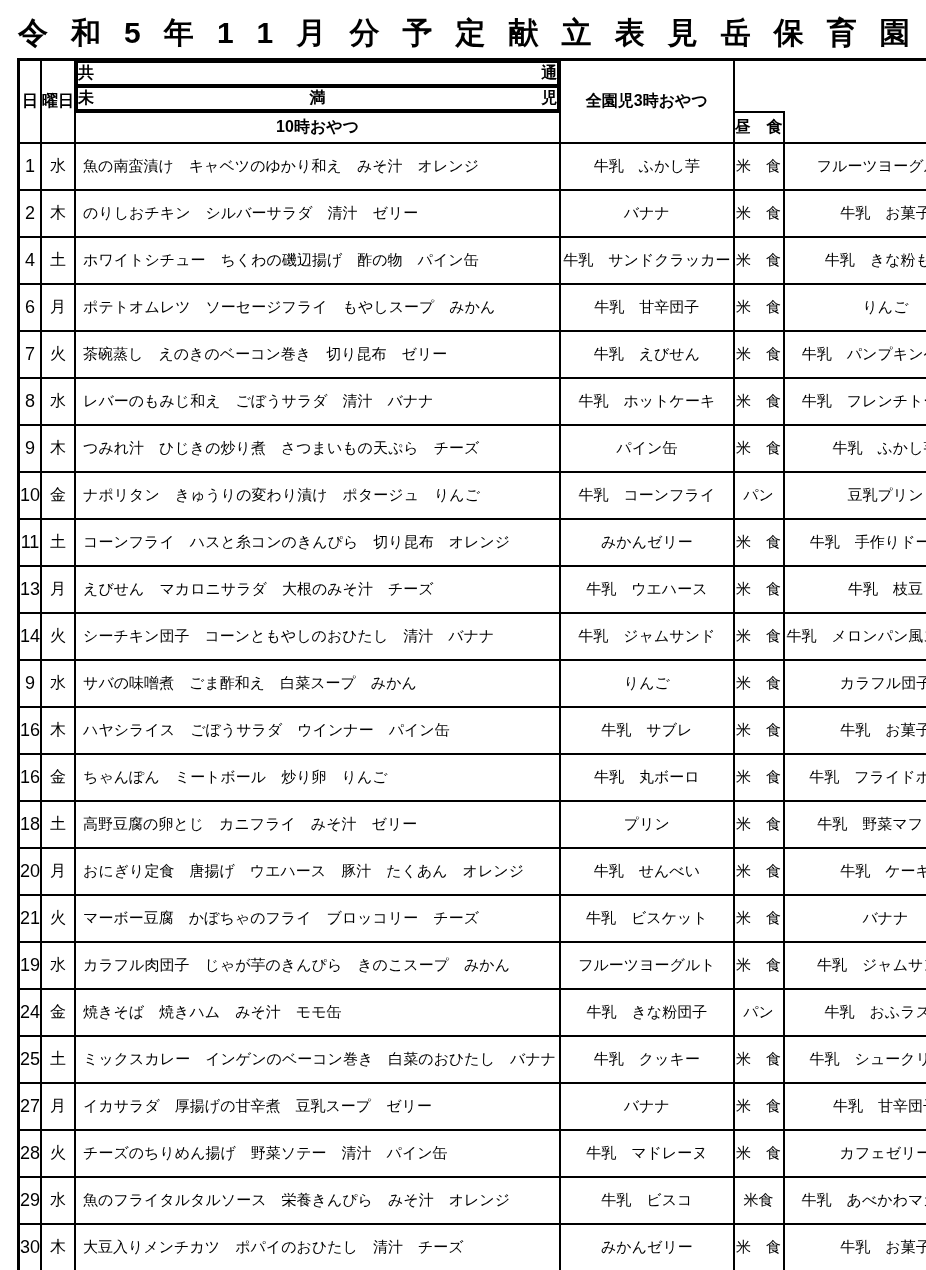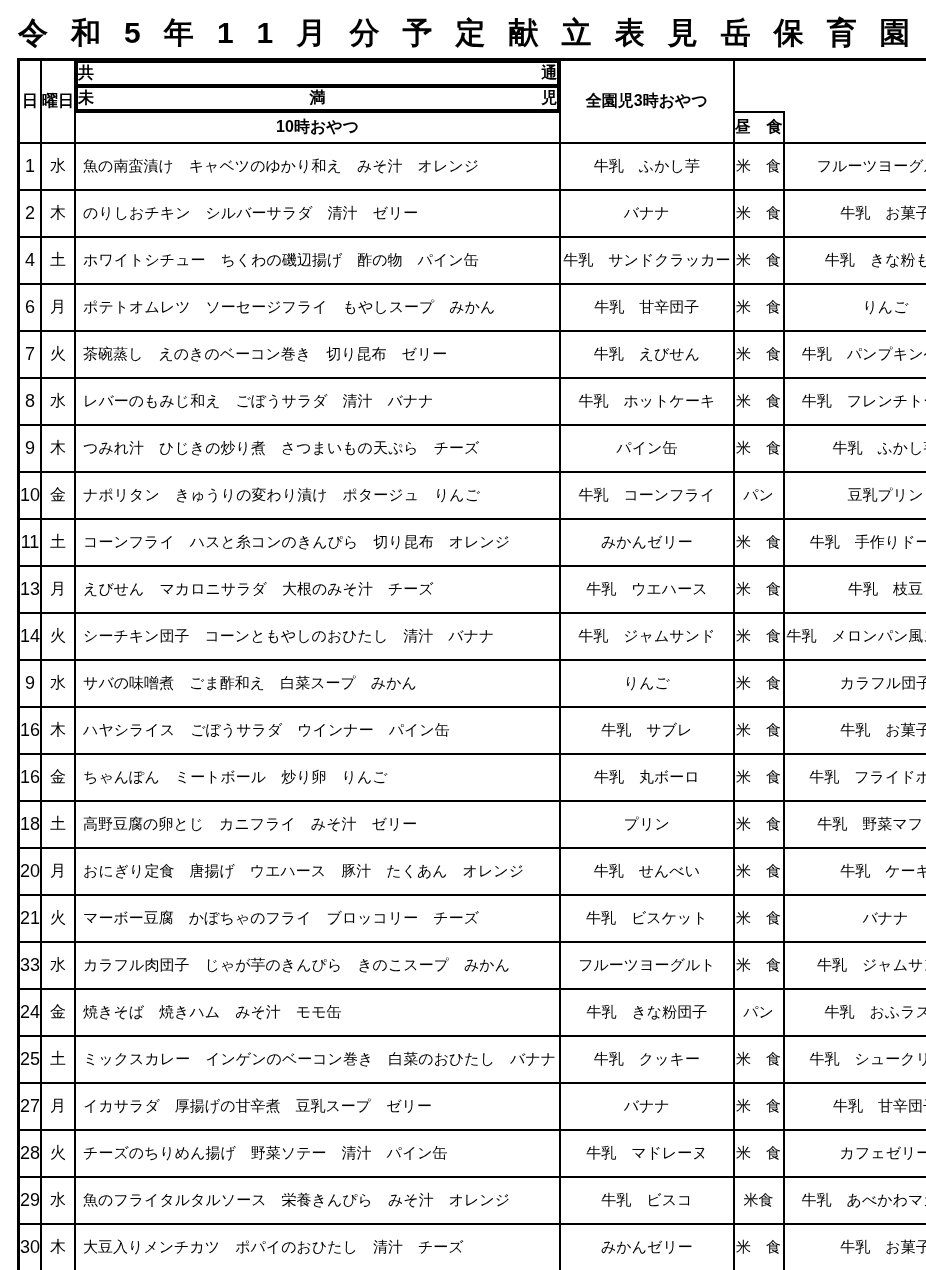--- a/index.html
+++ b/index.html
@@ -227,21 +227,21 @@
       </tr>
       <tr>
         <td class="c-day"><span class="fit">21</span></td>
         <td class="c-weekday"><span class="fit">火</span></td>
         <td class="c-common"><span class="fit">マーボー豆腐　かぼちゃのフライ　ブロッコリー　チーズ</span></td>
         <td class="c-snack10"><span class="fit">牛乳　ビスケット</span></td>
         <td class="c-lunch"><span class="fit">米　食</span></td>
         <td class="c-snack3"><span class="fit">バナナ</span></td>
       </tr>
       <tr>
-        <td class="c-day"><span class="fit">33</span></td>
+        <td class="c-day"><span class="fit">19</span></td>
         <td class="c-weekday"><span class="fit">水</span></td>
         <td class="c-common"><span class="fit">カラフル肉団子　じゃが芋のきんぴら　きのこスープ　みかん</span></td>
         <td class="c-snack10"><span class="fit">フルーツヨーグルト</span></td>
         <td class="c-lunch"><span class="fit">米　食</span></td>
         <td class="c-snack3"><span class="fit">牛乳　ジャムサンド</span></td>
       </tr>
       <tr>
         <td class="c-day"><span class="fit">24</span></td>
         <td class="c-weekday"><span class="fit">金</span></td>
         <td class="c-common"><span class="fit">焼きそば　焼きハム　みそ汁　モモ缶</span></td>

